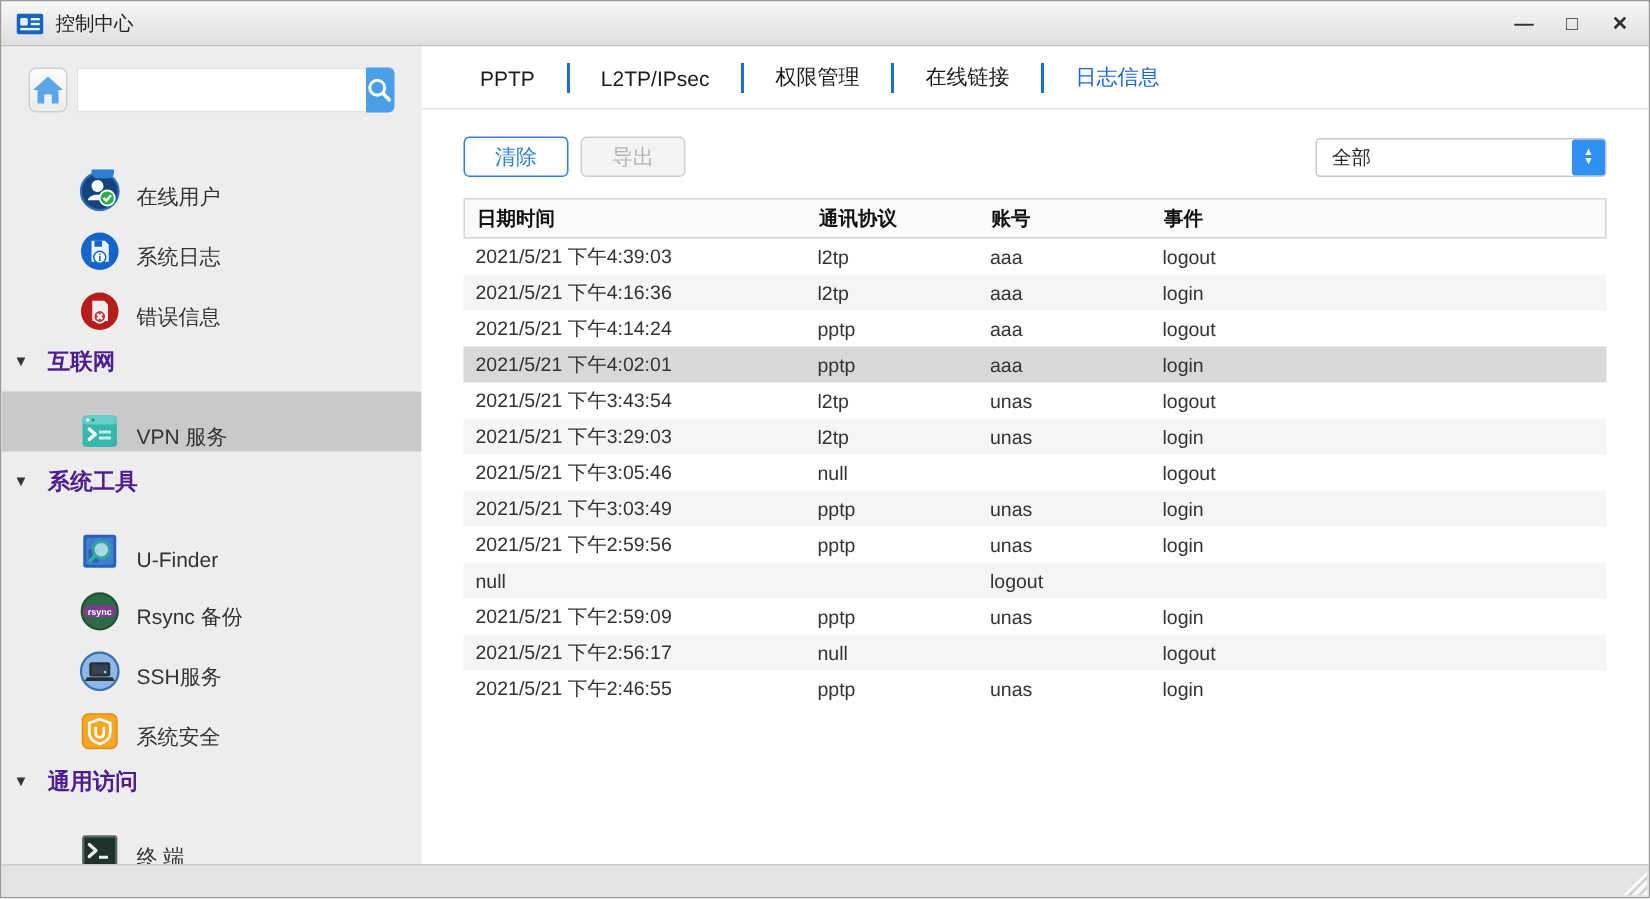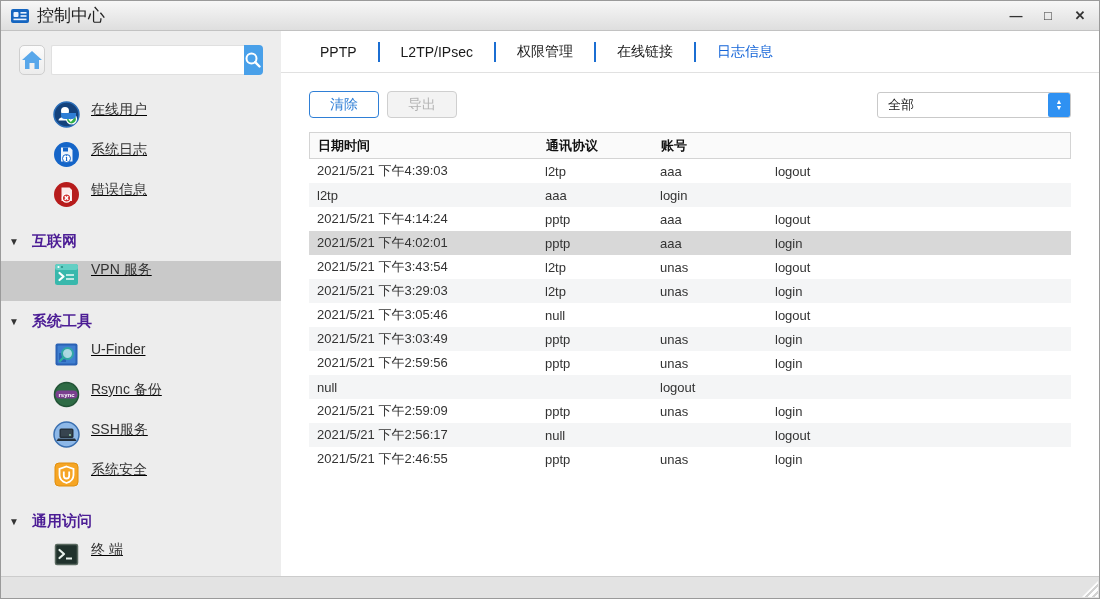--- a/index.html
+++ b/index.html
@@ -6,42 +6,42 @@
   html,body { width:1100px; height:599px; overflow:hidden;
     font-family:"Liberation Sans", sans-serif; }
   .window { width:1100px; height:599px; display:flex; flex-direction:column;
     background:#fff; border:1px solid #9a9a9a; }
 
   
   .titlebar { height:30px; flex:0 0 30px; display:flex; align-items:center;
     background:linear-gradient(#f7f7f7,#dedede); border-bottom:1px solid #c2c2c2;
     padding:0 10px; }
   .titlebar .app-icon { width:18px; height:14px; margin-right:8px; }
-  .titlebar .title { font-size:17px; color:#222; }
+  .titlebar .title { font-size:13px; color:#222; }
   .win-controls { margin-left:auto; display:flex; gap:14px; align-items:center; }
   .win-btn { width:18px; height:18px; display:flex; align-items:center; justify-content:center;
     font-size:13px; font-weight:bold; color:#333; cursor:pointer; line-height:1; }
 
   
   .body { flex:1 1 auto; display:flex; min-height:0; }
 
   
   .sidebar { width:280px; flex:0 0 280px; background:#ededed; position:relative; overflow:hidden; }
   .search-row { display:flex; align-items:center; padding:14px 18px 0 18px; }
   .home-btn { width:44px; height:30px; border:1px solid #cfcfcf; border-radius:5px;
     background:linear-gradient(#fcfcfc,#ececec); display:flex; align-items:center;
     justify-content:center; margin-right:6px; cursor:pointer; }
   .search-input { flex:1; height:30px; border:1px solid #e0e0e0; border-right:none;
     background:#fff; padding:0 8px; font-size:13px; outline:none; border-radius:2px 0 0 2px; }
   .search-btn { width:34px; height:30px; background:#49a0e9; border:none; border-radius:0 4px 4px 0;
     display:flex; align-items:center; justify-content:center; cursor:pointer; }
   .scroll-sliver { position:absolute; left:60px; top:82px; width:15px; height:6px;
     background:#2f7fd6; border-radius:0 0 4px 4px; }
   .nav { margin-top:26px; }
-  .nav-item { height:40px; display:flex; align-items:flex-start; padding-left:52px; cursor:pointer;text-decoration:underline; }
+  .nav-item { height:40px; display:flex; align-items:flex-end; padding-left:52px; cursor:pointer; }
   .nav-item.selected { background:#c9c9c9; }
   .nav-item .icon { width:27px; height:27px; flex:0 0 27px; margin-right:11px; }
   .nav-item .label { font-size:14px; color:#333; }
   .nav-section { height:40px; display:flex; align-items:center; padding-left:8px; cursor:pointer; }
   .nav-section .tri { font-size:10px; color:#333; margin-right:13px; }
   .nav-section .label { font-size:15px; font-weight:bold; color:#4c1d95; }
 
   
   .main { flex:1 1 auto; background:#fff; display:flex; flex-direction:column; min-width:0; }
   .tabs { height:42px; display:flex; align-items:center; padding-left:18px;
@@ -271,29 +271,31 @@
               <span>▼</span>
             </span>
         </div>
       </div>
 
       <div class="logtable">
         <div class="t-head" id="thead">
             <div class="cell">日期时间</div>
             <div class="cell">通讯协议</div>
             <div class="cell">账号</div>
+            <div class="cell">事件</div>
           </div>
         <div id="tbody">
             <div class="t-row">
               <div class="cell">2021/5/21 下午4:39:03</div>
               <div class="cell">l2tp</div>
               <div class="cell">aaa</div>
               <div class="cell">logout</div>
             </div>
             <div class="t-row alt">
+              <div class="cell">2021/5/21 下午4:16:36</div>
               <div class="cell">l2tp</div>
               <div class="cell">aaa</div>
               <div class="cell">login</div>
             </div>
             <div class="t-row">
               <div class="cell">2021/5/21 下午4:14:24</div>
               <div class="cell">pptp</div>
               <div class="cell">aaa</div>
               <div class="cell">logout</div>
             </div>

